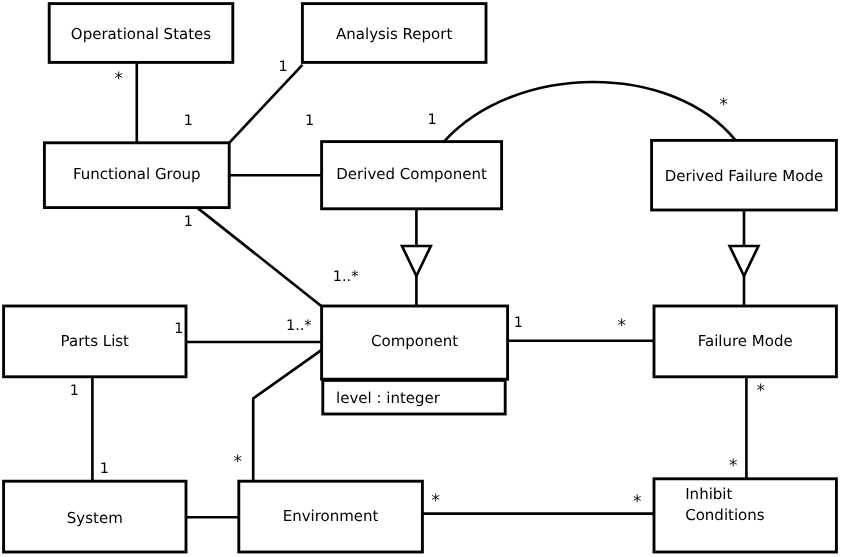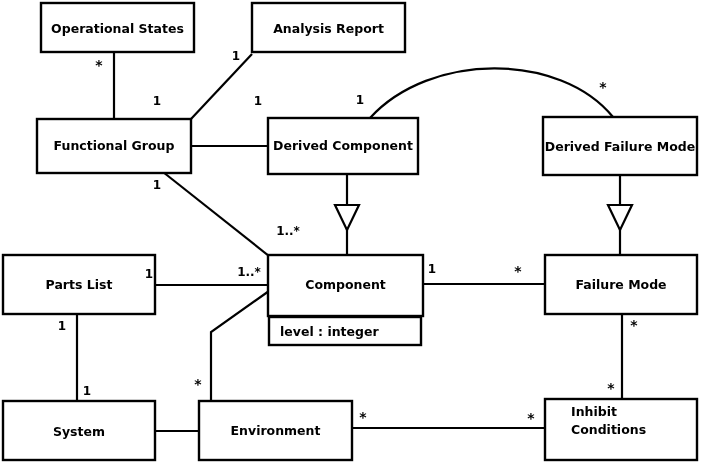--- a/index.html
+++ b/index.html
@@ -11,21 +11,20 @@
     width: 702px;
     height: 464px;
     font-family: "DejaVu Sans", sans-serif;
     overflow: hidden;
   }
   #diagram-root {
     position: relative;
     width: 702px;
     height: 464px;
     background: #ffffff;
-    font-weight: bold;
   }
   svg.uml-canvas {
     position: absolute;
     top: 0;
     left: 0;
     width: 702px;
     height: 464px;
     display: block;
   }
   .uml-box {

